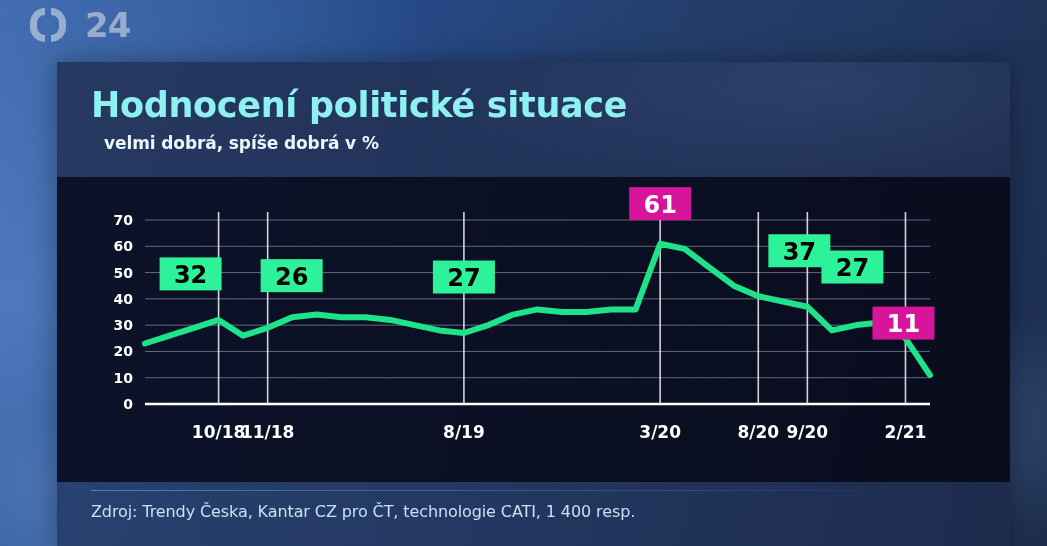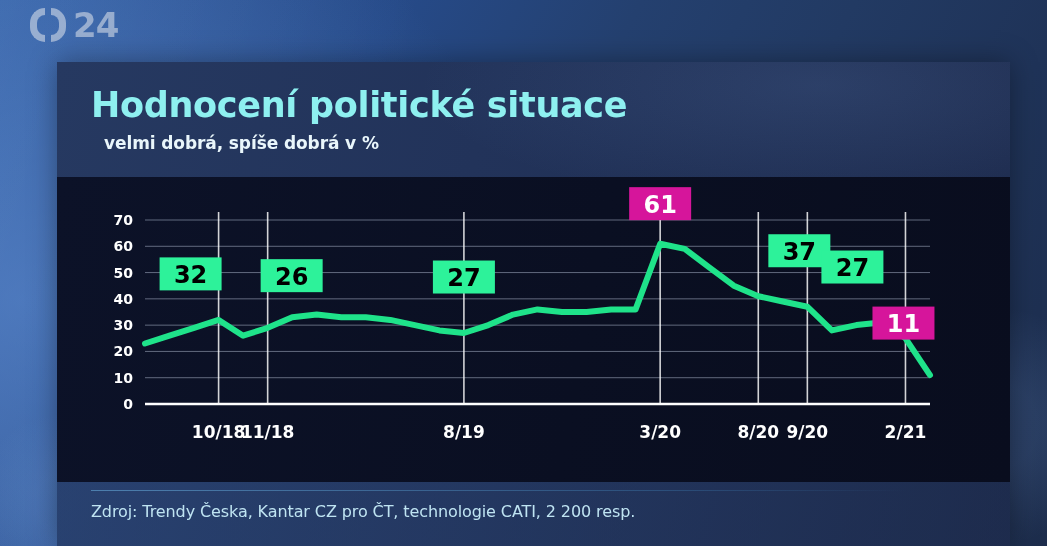--- a/index.html
+++ b/index.html
@@ -14,21 +14,21 @@
       radial-gradient(circle at 14% 70%, rgba(120,165,225,.22) 0 3%, rgba(120,165,225,0) 9%),
       radial-gradient(circle at 6% 92%, rgba(120,165,225,.16) 0 2.5%, rgba(120,165,225,0) 8%),
       radial-gradient(circle at 22% 34%, rgba(130,175,235,.13) 0 2%, rgba(130,175,235,0) 7%),
       radial-gradient(circle at 95% 78%, rgba(120,160,220,.14) 0 4%, rgba(120,160,220,0) 11%),
       radial-gradient(ellipse 70% 120% at 2% 55%, rgba(90,140,215,.55), rgba(90,140,215,0) 70%),
       linear-gradient(118deg,#2f5da3 0%,#2b5395 14%,#264a88 30%,#24406f 48%,#223a63 64%,#1f3358 80%,#1d2d4c 100%);
   }
   #bg:after{content:"";position:absolute;inset:0;
     background:linear-gradient(100deg, rgba(255,255,255,.05) 0%, rgba(255,255,255,0) 38%);}
   
-  #logo{position:absolute;left:30px;top:8px;display:flex;align-items:flex-end;gap:7px;
+  #logo{position:absolute;left:30px;top:8px;display:flex;align-items:flex-end;gap:19px;
         opacity:.62;}
   #logo .eye{position:relative;width:36px;height:34px;}
   #logo .eye .b{position:absolute;top:0;width:15px;height:34px;
        border:7px solid #cfd8e6;box-sizing:border-box;}
   #logo .eye .bl{left:0;border-right:none;border-radius:15px 0 0 15px;}
   #logo .eye .br{right:0;border-left:none;border-radius:0 15px 15px 0;}
   #logo .num{font-size:34px;font-weight:bold;color:#cfd8e6;letter-spacing:-1px;line-height:34px;}
   
   #panel{position:absolute;left:57px;top:62px;width:953px;height:484px;
      box-shadow:0 0 26px rgba(0,0,0,.35);}
@@ -137,16 +137,16 @@
         </g>
         <g>
           <rect x="815.46875" y="129.5857142857143" width="62" height="33" fill="#d6159b"></rect>
           <text x="846.46875" y="155.0857142857143" class="cal" fill="#ffffff">11</text>
         </g>
       </svg>
   </div>
 
   <div id="foot">
     <div id="footline"></div>
-    <div id="source">Zdroj: Trendy Česka, Kantar CZ pro ČT, technologie CATI, 2 200 resp.</div>
+    <div id="source">Zdroj: Trendy Česka, Kantar CZ pro ČT, technologie CATI, 1 400 resp.</div>
   </div>
 
 </div>
 
 </body></html>

